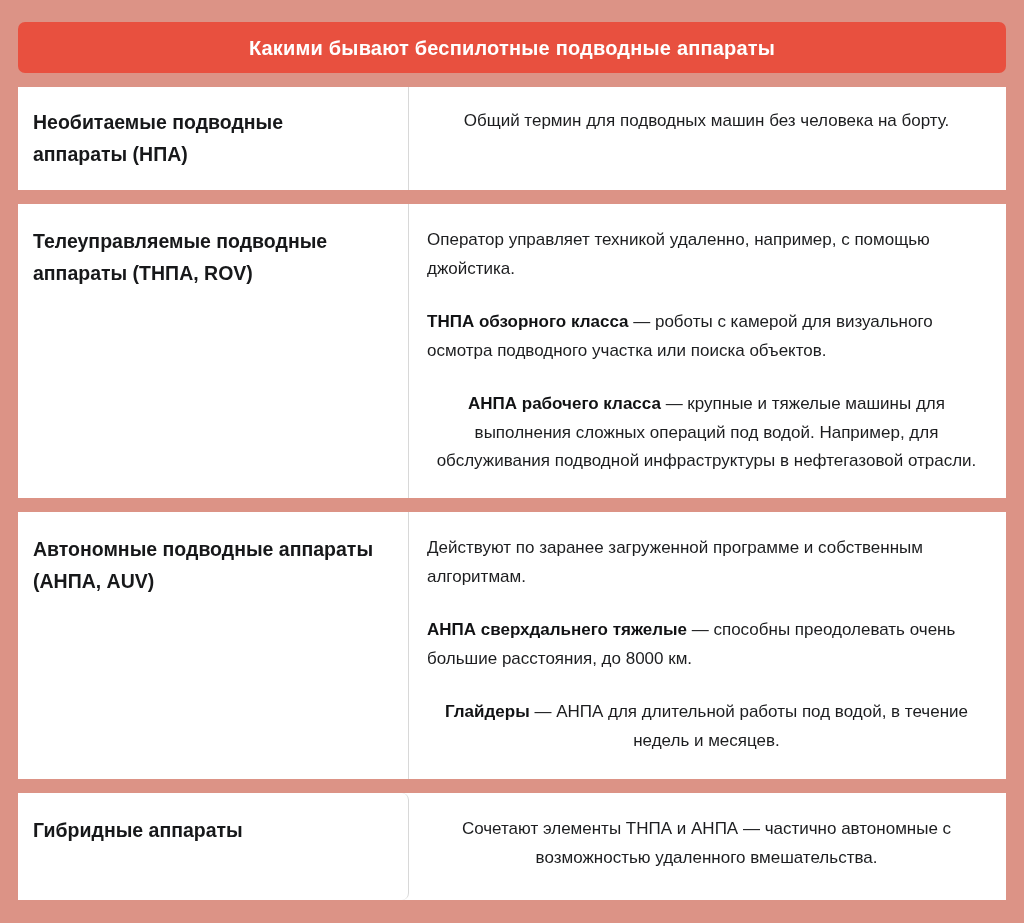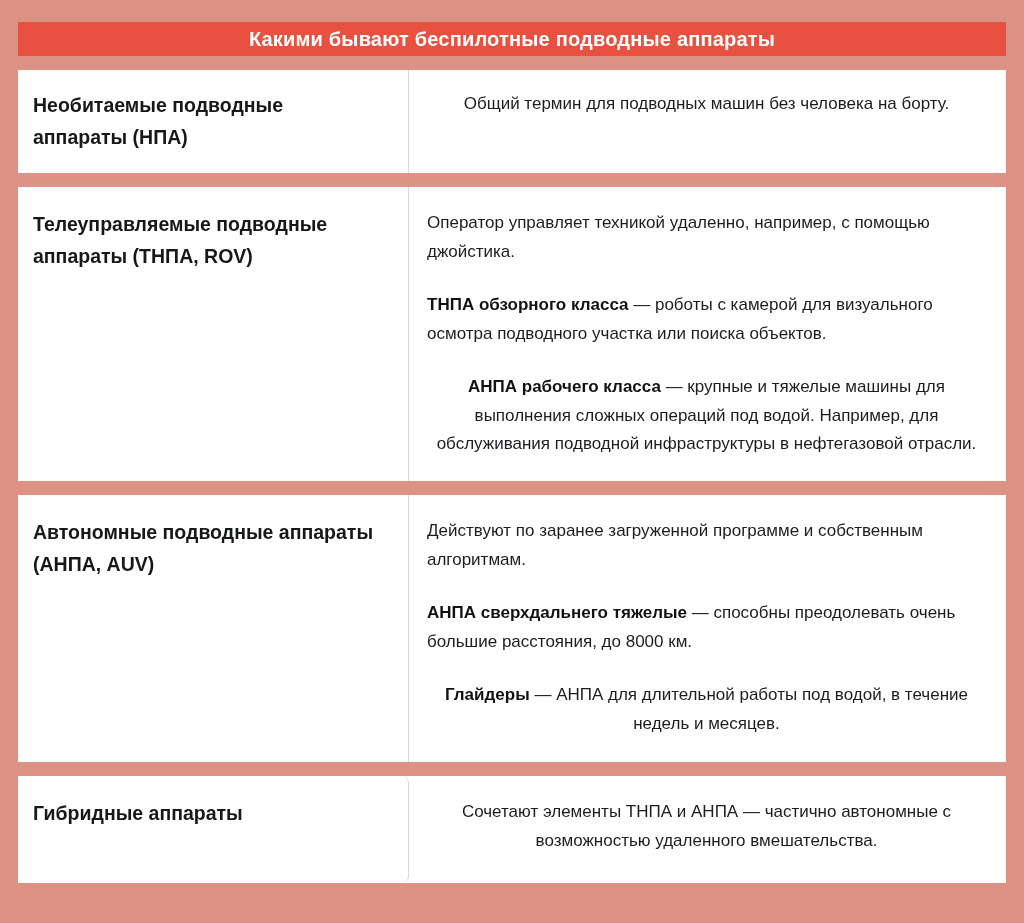--- a/index.html
+++ b/index.html
@@ -15,25 +15,26 @@
   }
   .page {
     position: relative;
     width: 1024px;
     height: 923px;
     box-sizing: border-box;
     padding: 0 18px;
   }
   .header-banner {
     margin-top: 22px;
-    height: 34px;
+    height: 51px;
     background: #e8503f;
     display: flex;
     align-items: center;
     justify-content: center;
+    border-radius: 7px;
   }
   .header-title {
     color: #ffffff;
     font-size: 20px;
     font-weight: bold;
     letter-spacing: 0.2px;
     text-align: center;
     line-height: 1.2;
   }
   .cards {

